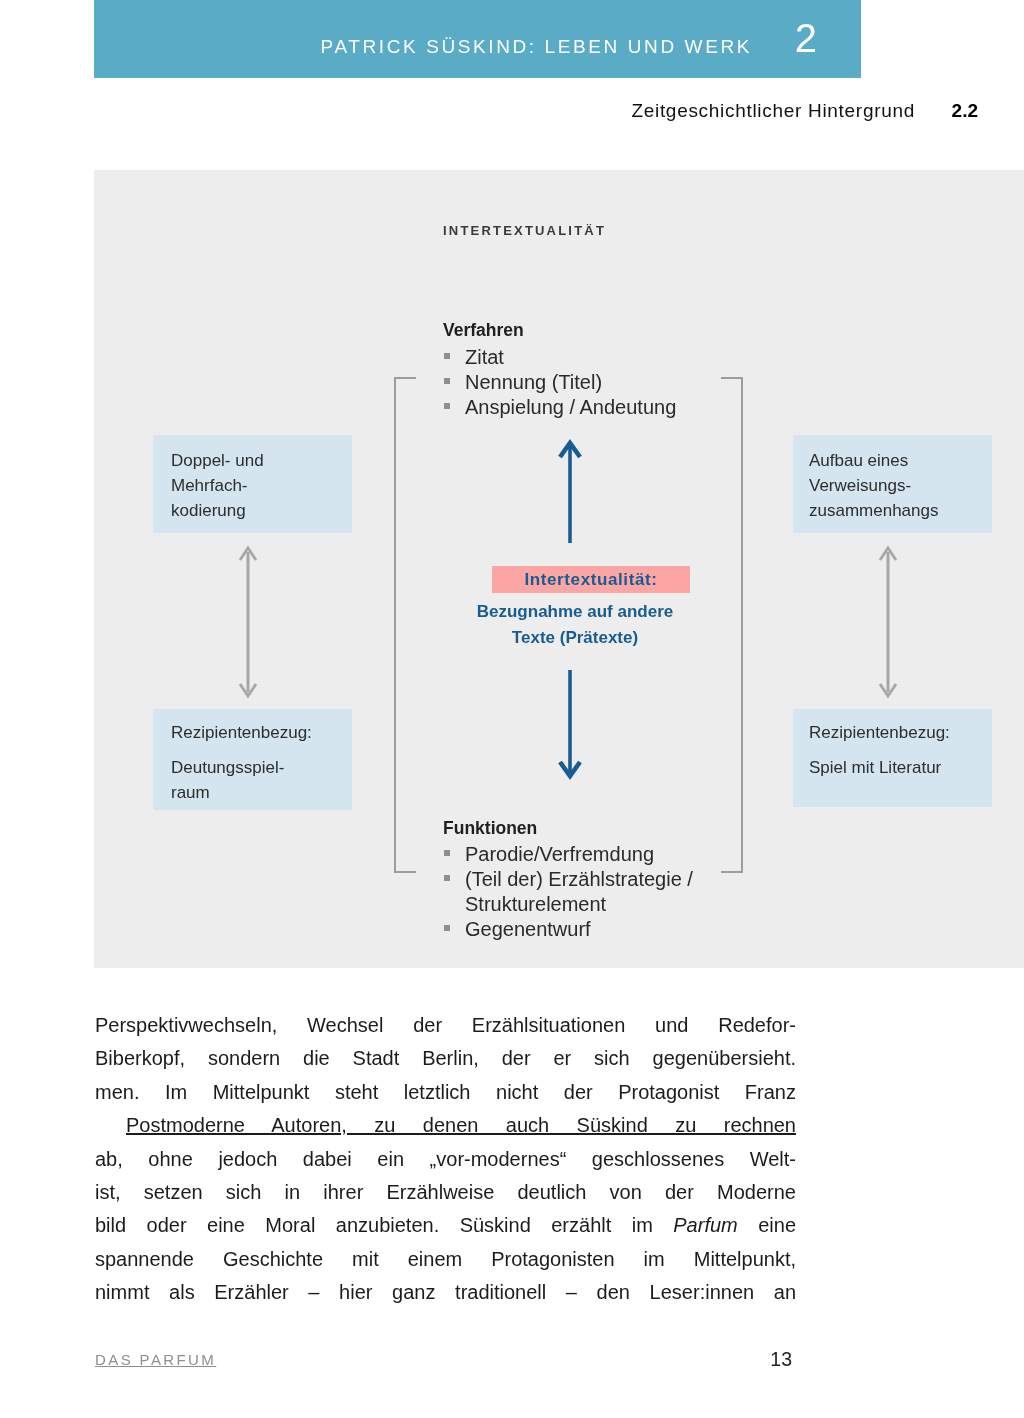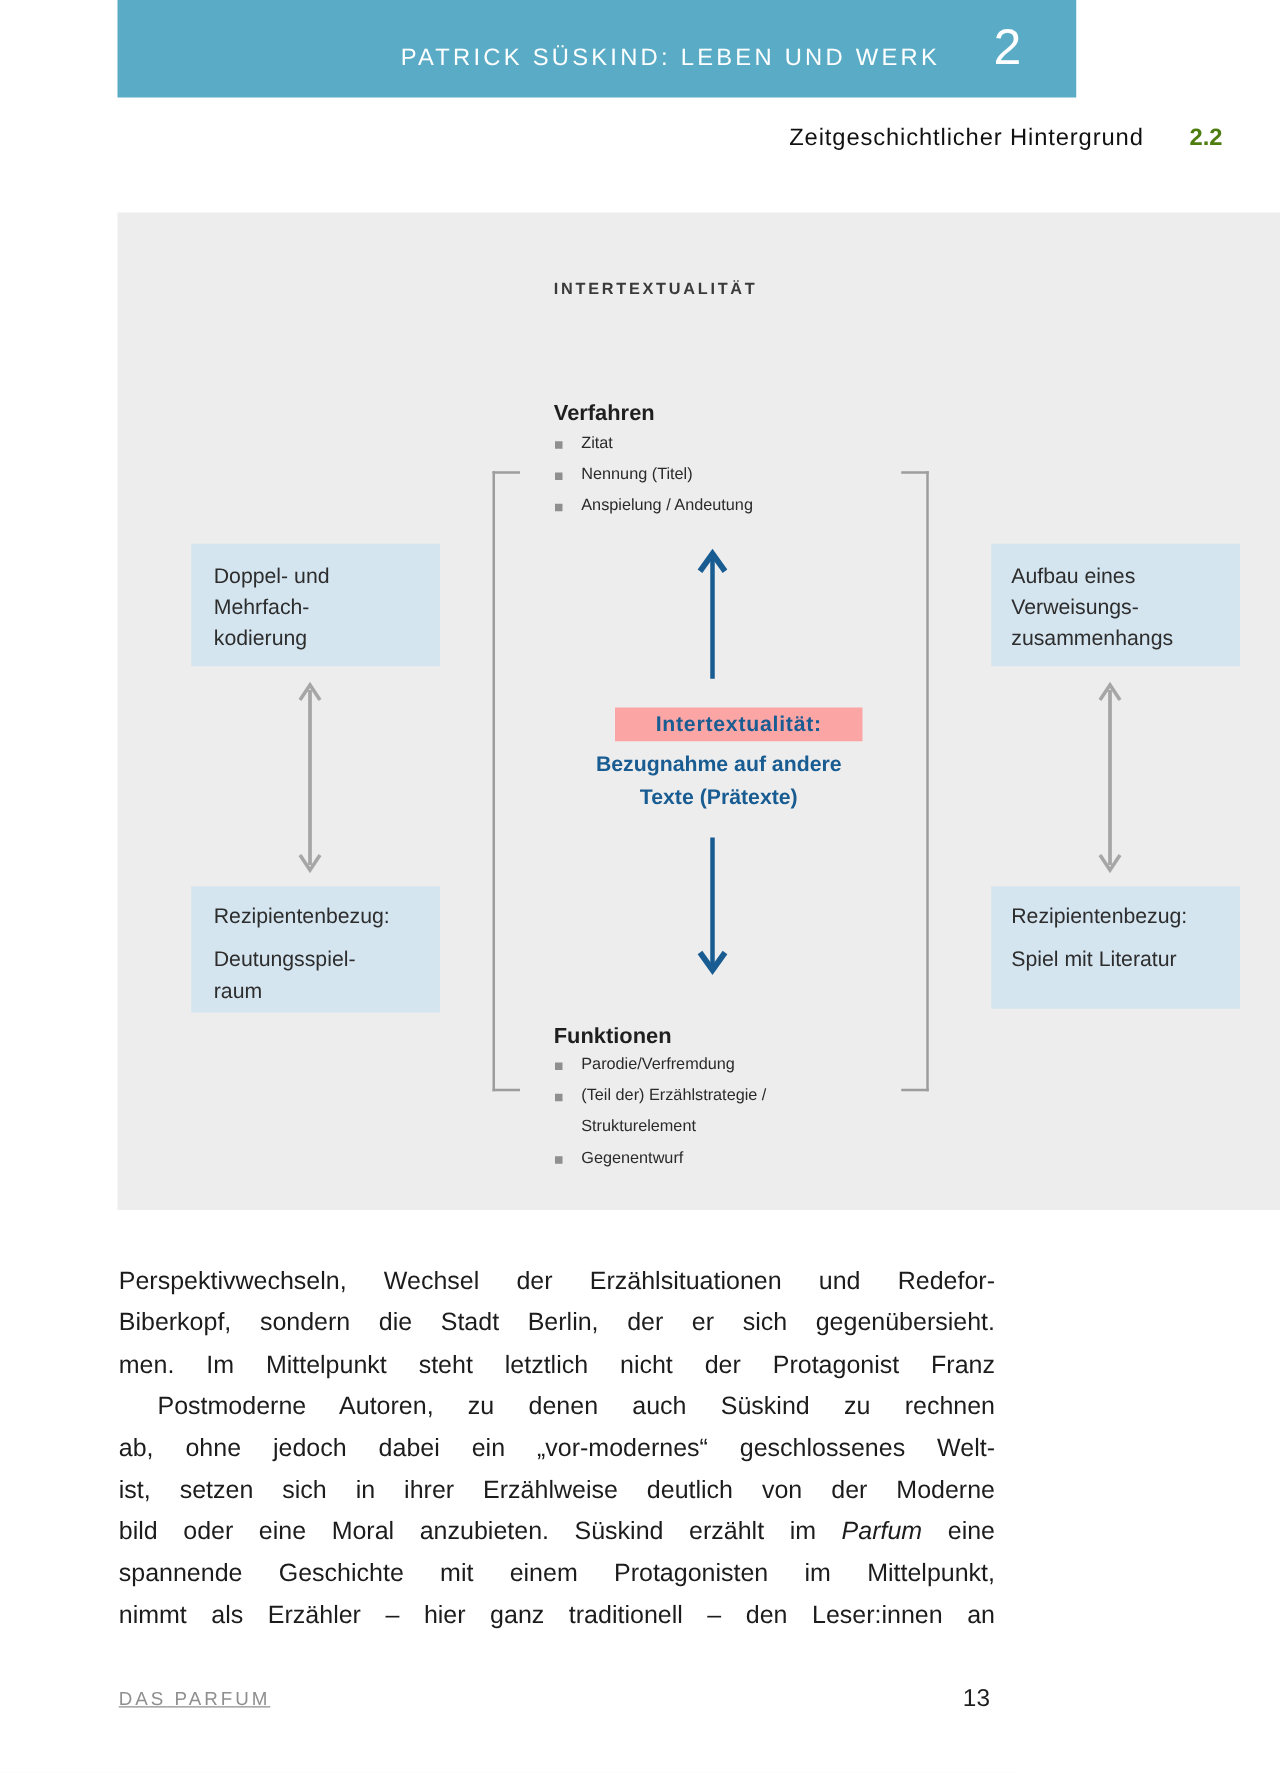--- a/index.html
+++ b/index.html
@@ -6,29 +6,29 @@
   .page{
     position:relative;width:1024px;height:1418px;margin:0 auto;background:#ffffff;
     font-family:"Liberation Sans", sans-serif;overflow:hidden;
   }
 
   
   .header-bar{position:absolute;left:94px;top:0;width:767px;height:78px;background:#5aacc6;}
   .header-title{position:absolute;right:109px;top:36px;color:#ffffff;font-size:19px;font-weight:500;letter-spacing:2.6px;white-space:nowrap;}
   .header-num{position:absolute;right:44px;top:16px;color:#ffffff;font-size:40px;font-weight:400;}
   .sub-title{position:absolute;right:109px;top:100px;color:#111;font-size:19px;font-weight:400;letter-spacing:0.7px;white-space:nowrap;}
-  .sub-num{position:absolute;right:46px;top:100px;color:#4d7c0f;font-size:19px;font-weight:700;text-align:right;}
+  .sub-num{position:absolute;right:46px;top:100px;color:#000000;font-size:19px;font-weight:700;text-align:right;}
 
   
   .panel{position:absolute;left:94px;top:170px;width:930px;height:798px;background:#ededee;}
   .d-title{position:absolute;left:443px;top:223px;font-size:13px;font-weight:700;letter-spacing:2.2px;color:#3a3a3a;}
   .d-heading{position:absolute;left:443px;font-size:17.5px;font-weight:700;color:#1f1f1f;}
   .vf-head{top:320px;}
   .fk-head{top:818px;}
-  .bullet-row{position:absolute;left:444px;display:flex;gap:15px;font-size:13px;color:#2a2a2a;white-space:nowrap;}
+  .bullet-row{position:absolute;left:444px;display:flex;gap:15px;font-size:20px;color:#2a2a2a;white-space:nowrap;}
   .bullet{width:6px;height:6px;background:#8f8f8f;margin-top:7px;flex:none;}
   .vr0{top:346px}.vr1{top:371px}.vr2{top:396px}
   .fr0{top:843px}.fr1{top:868px}.fr2{top:893px;left:465px}.fr3{top:918px}
 
   .bracket{position:absolute;top:377px;width:22px;height:496px;box-sizing:border-box;}
   .bracket-left{left:394px;border:2px solid #9d9d9d;border-right:none;}
   .bracket-right{left:721px;border:2px solid #9d9d9d;border-left:none;}
 
   .box{position:absolute;width:199px;background:#d4e5f0;color:#2d2d2d;font-size:17px;line-height:25px;
        padding:13px 12px 0 18px;box-sizing:border-box;}
@@ -47,21 +47,21 @@
   .a-up{left:557px;top:439px;}
   .a-down{left:557px;top:668px;}
   .a-left{left:236px;top:544px;}
   .a-right{left:876px;top:544px;}
   svg .blue{stroke:#185c92;fill:none;}
   svg .gray{stroke:#a6a6a6;fill:none;}
 
   
   .bodytext{position:absolute;left:95px;top:1009px;width:701px;font-size:20px;line-height:33.4px;color:#1c1c1c;}
   .bline{text-align:justify;text-align-last:justify;}
-  .indent{padding-left:31px;}
+  .indent{padding-left:31px;text-decoration:underline;}
   .bline em{font-style:italic;}
 
   
   .footer-title{position:absolute;left:95px;top:1351px;font-size:15px;letter-spacing:2.4px;color:#8f8f8f;text-decoration:underline;}
   .footer-page{position:absolute;left:692px;top:1348px;width:100px;text-align:right;font-size:19.5px;color:#1f1f1f;}
 </style>
 </head>
 <body>
 
 <div class="page">

